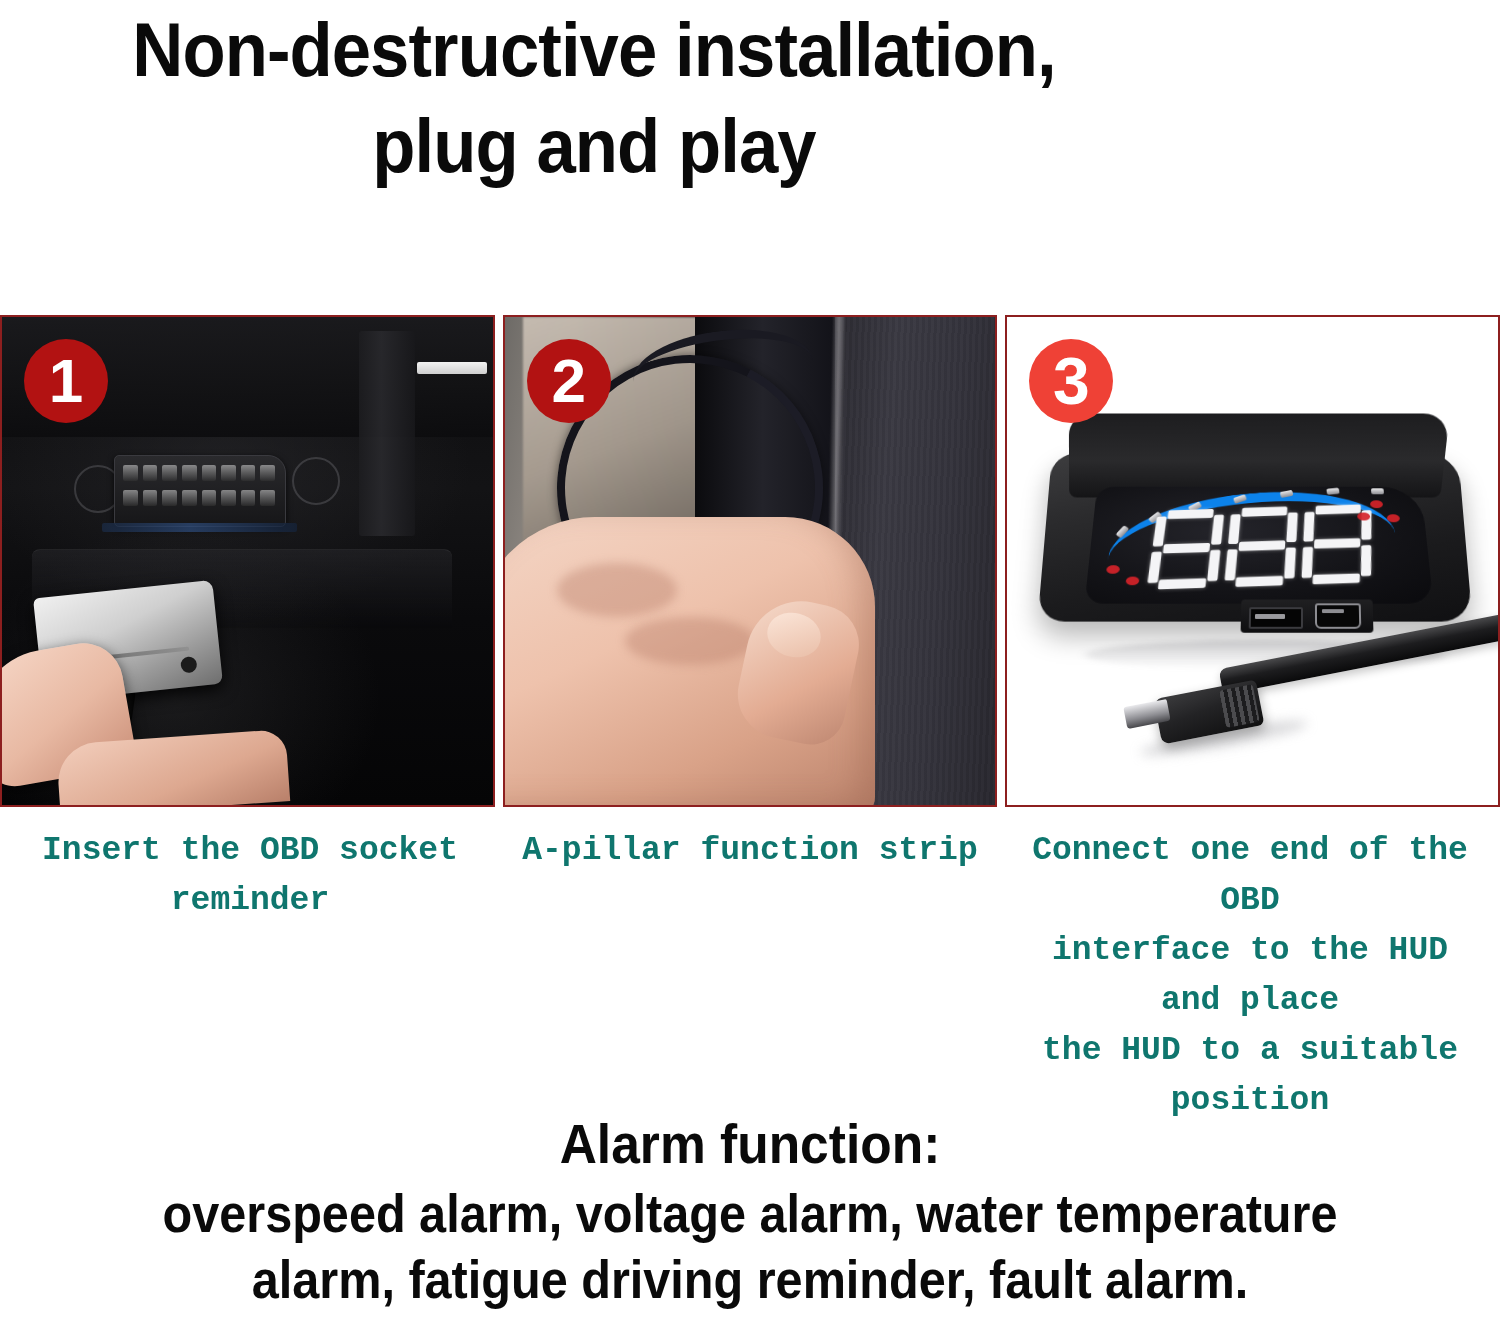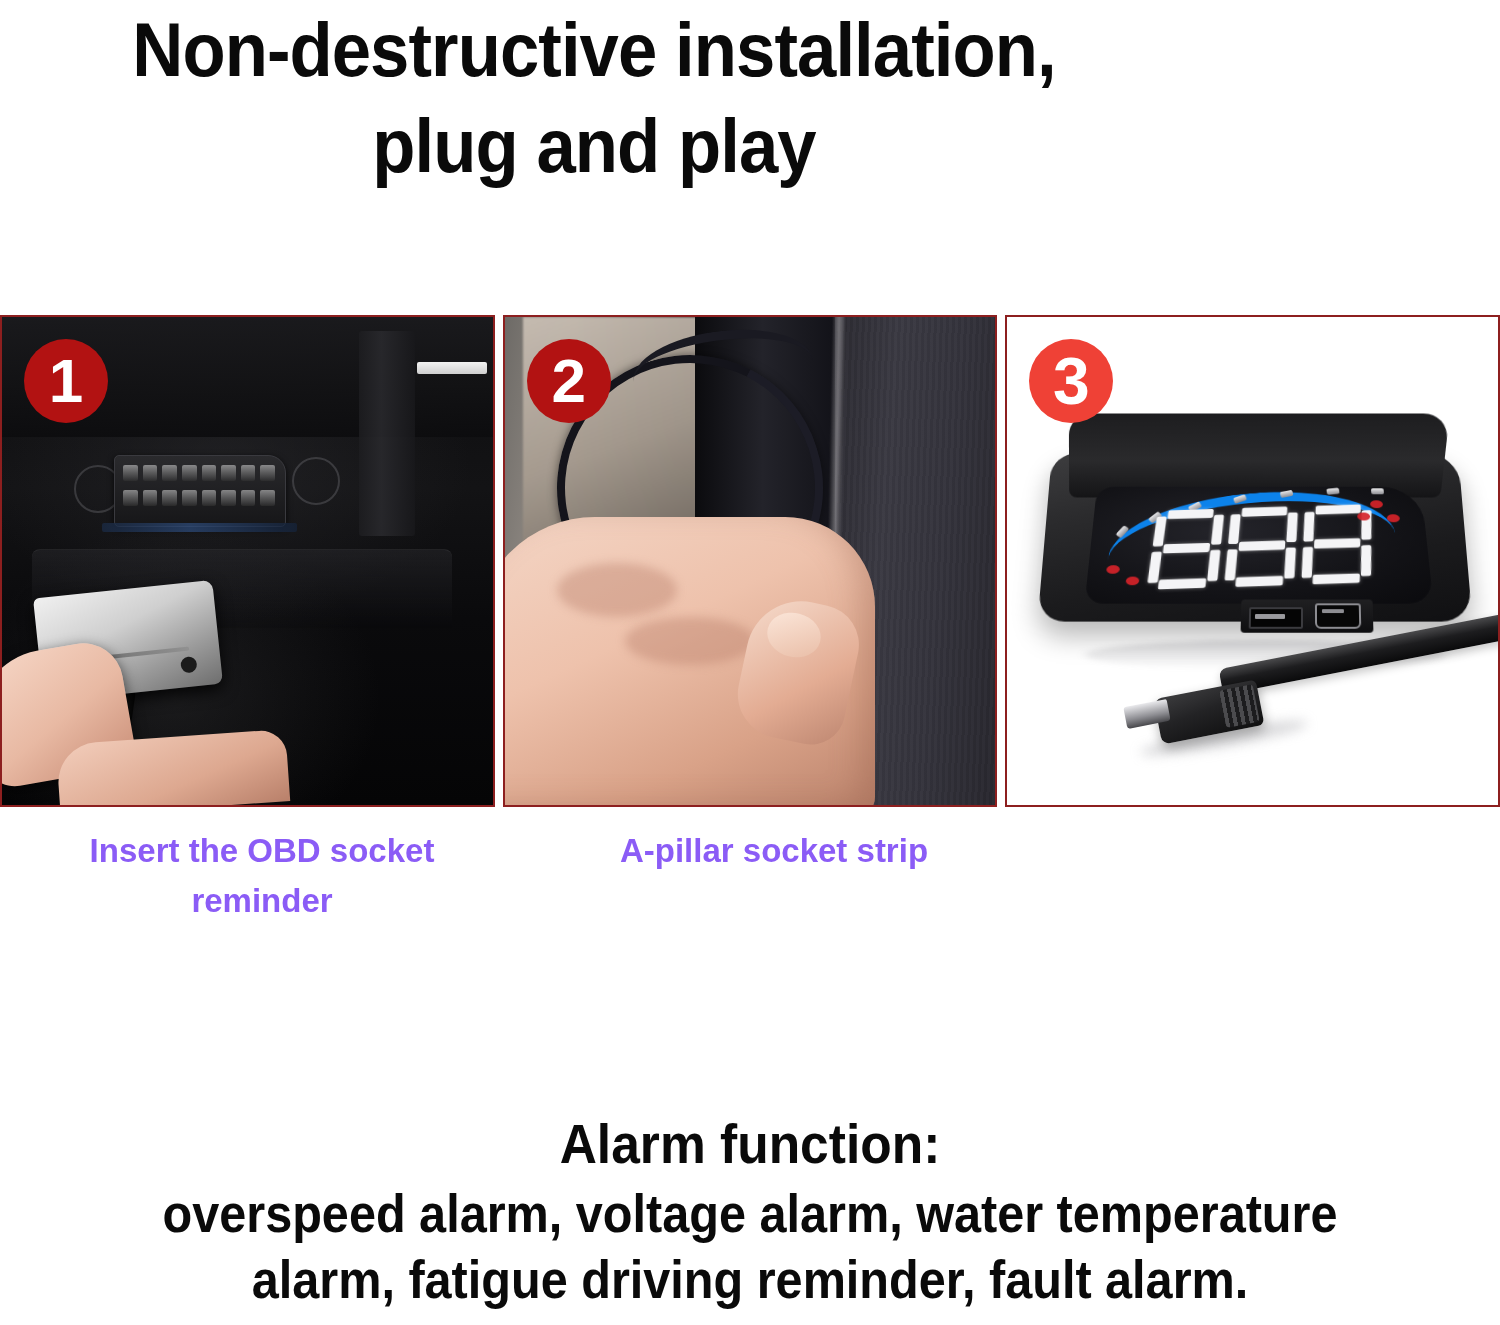--- a/index.html
+++ b/index.html
@@ -346,28 +346,27 @@
   }
 
   
   .captions{
     position:absolute;top:826px;left:0;width:1500px;height:170px;
     display:flex;
   }
   .caption{
     width:500px;
     text-align:center;
-    font-family:Liberation Sans, sans-serif;
+    font-family:Liberation Mono, monospace;
     font-weight:700;
     font-size:33px;
     line-height:50px;
-    color:#8b5cf6;
+    color:#0f766e;
     padding:0 14px;
     box-sizing:border-box;
-    margin-left:12px;
   }
 
   
   .alarm{
     position:absolute;top:1108px;left:0;width:1500px;
     text-align:center;
   }
   .alarm-head{
     font-weight:700;font-size:56px;line-height:72px;color:#0a0a0a;
     transform:scaleX(0.92);transform-origin:center;
@@ -529,21 +528,26 @@
   </div>
 
 </div>
 
 <div class="captions">
   <div class="caption">
     <div>Insert the OBD socket</div>
     <div>reminder</div>
   </div>
   <div class="caption">
-    <div>A-pillar socket strip</div>
+    <div>A-pillar function strip</div>
+  </div>
+  <div class="caption">
+    <div>Connect one end of the OBD</div>
+    <div>interface to the HUD and place</div>
+    <div>the HUD to a suitable position</div>
   </div>
 </div>
 
 <div class="alarm">
   <div class="alarm-head">Alarm function:</div>
   <div class="alarm-line">overspeed alarm, voltage alarm, water temperature</div>
   <div class="alarm-line">alarm, fatigue driving reminder, fault alarm.</div>
 </div>
 
 </body></html>

